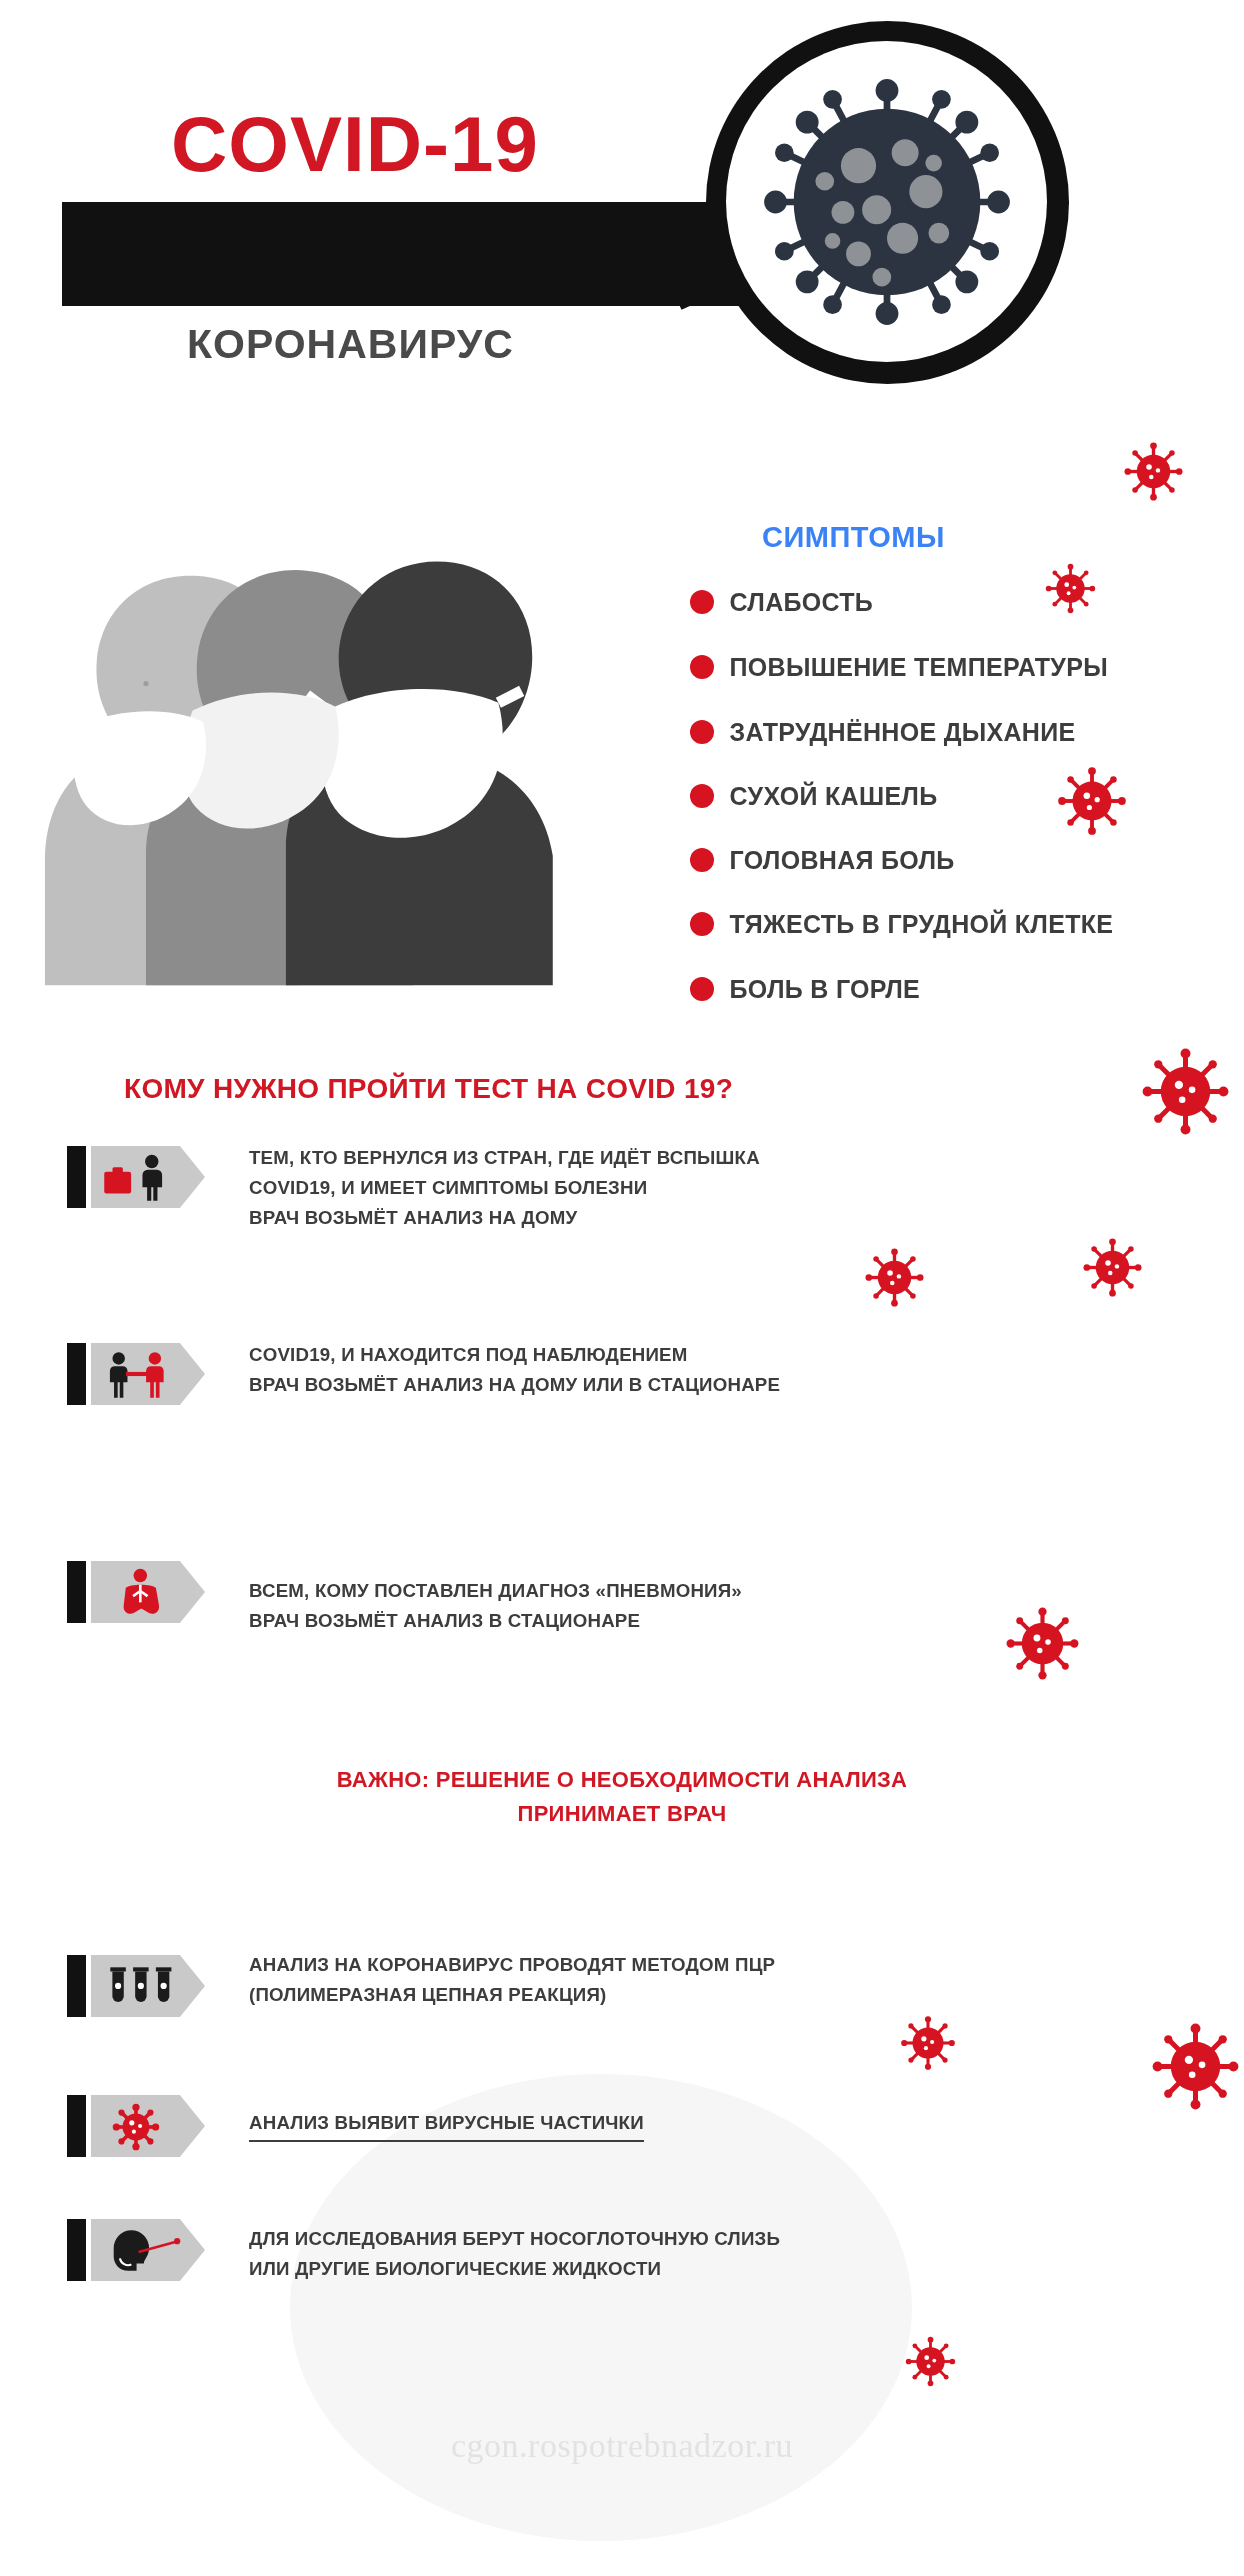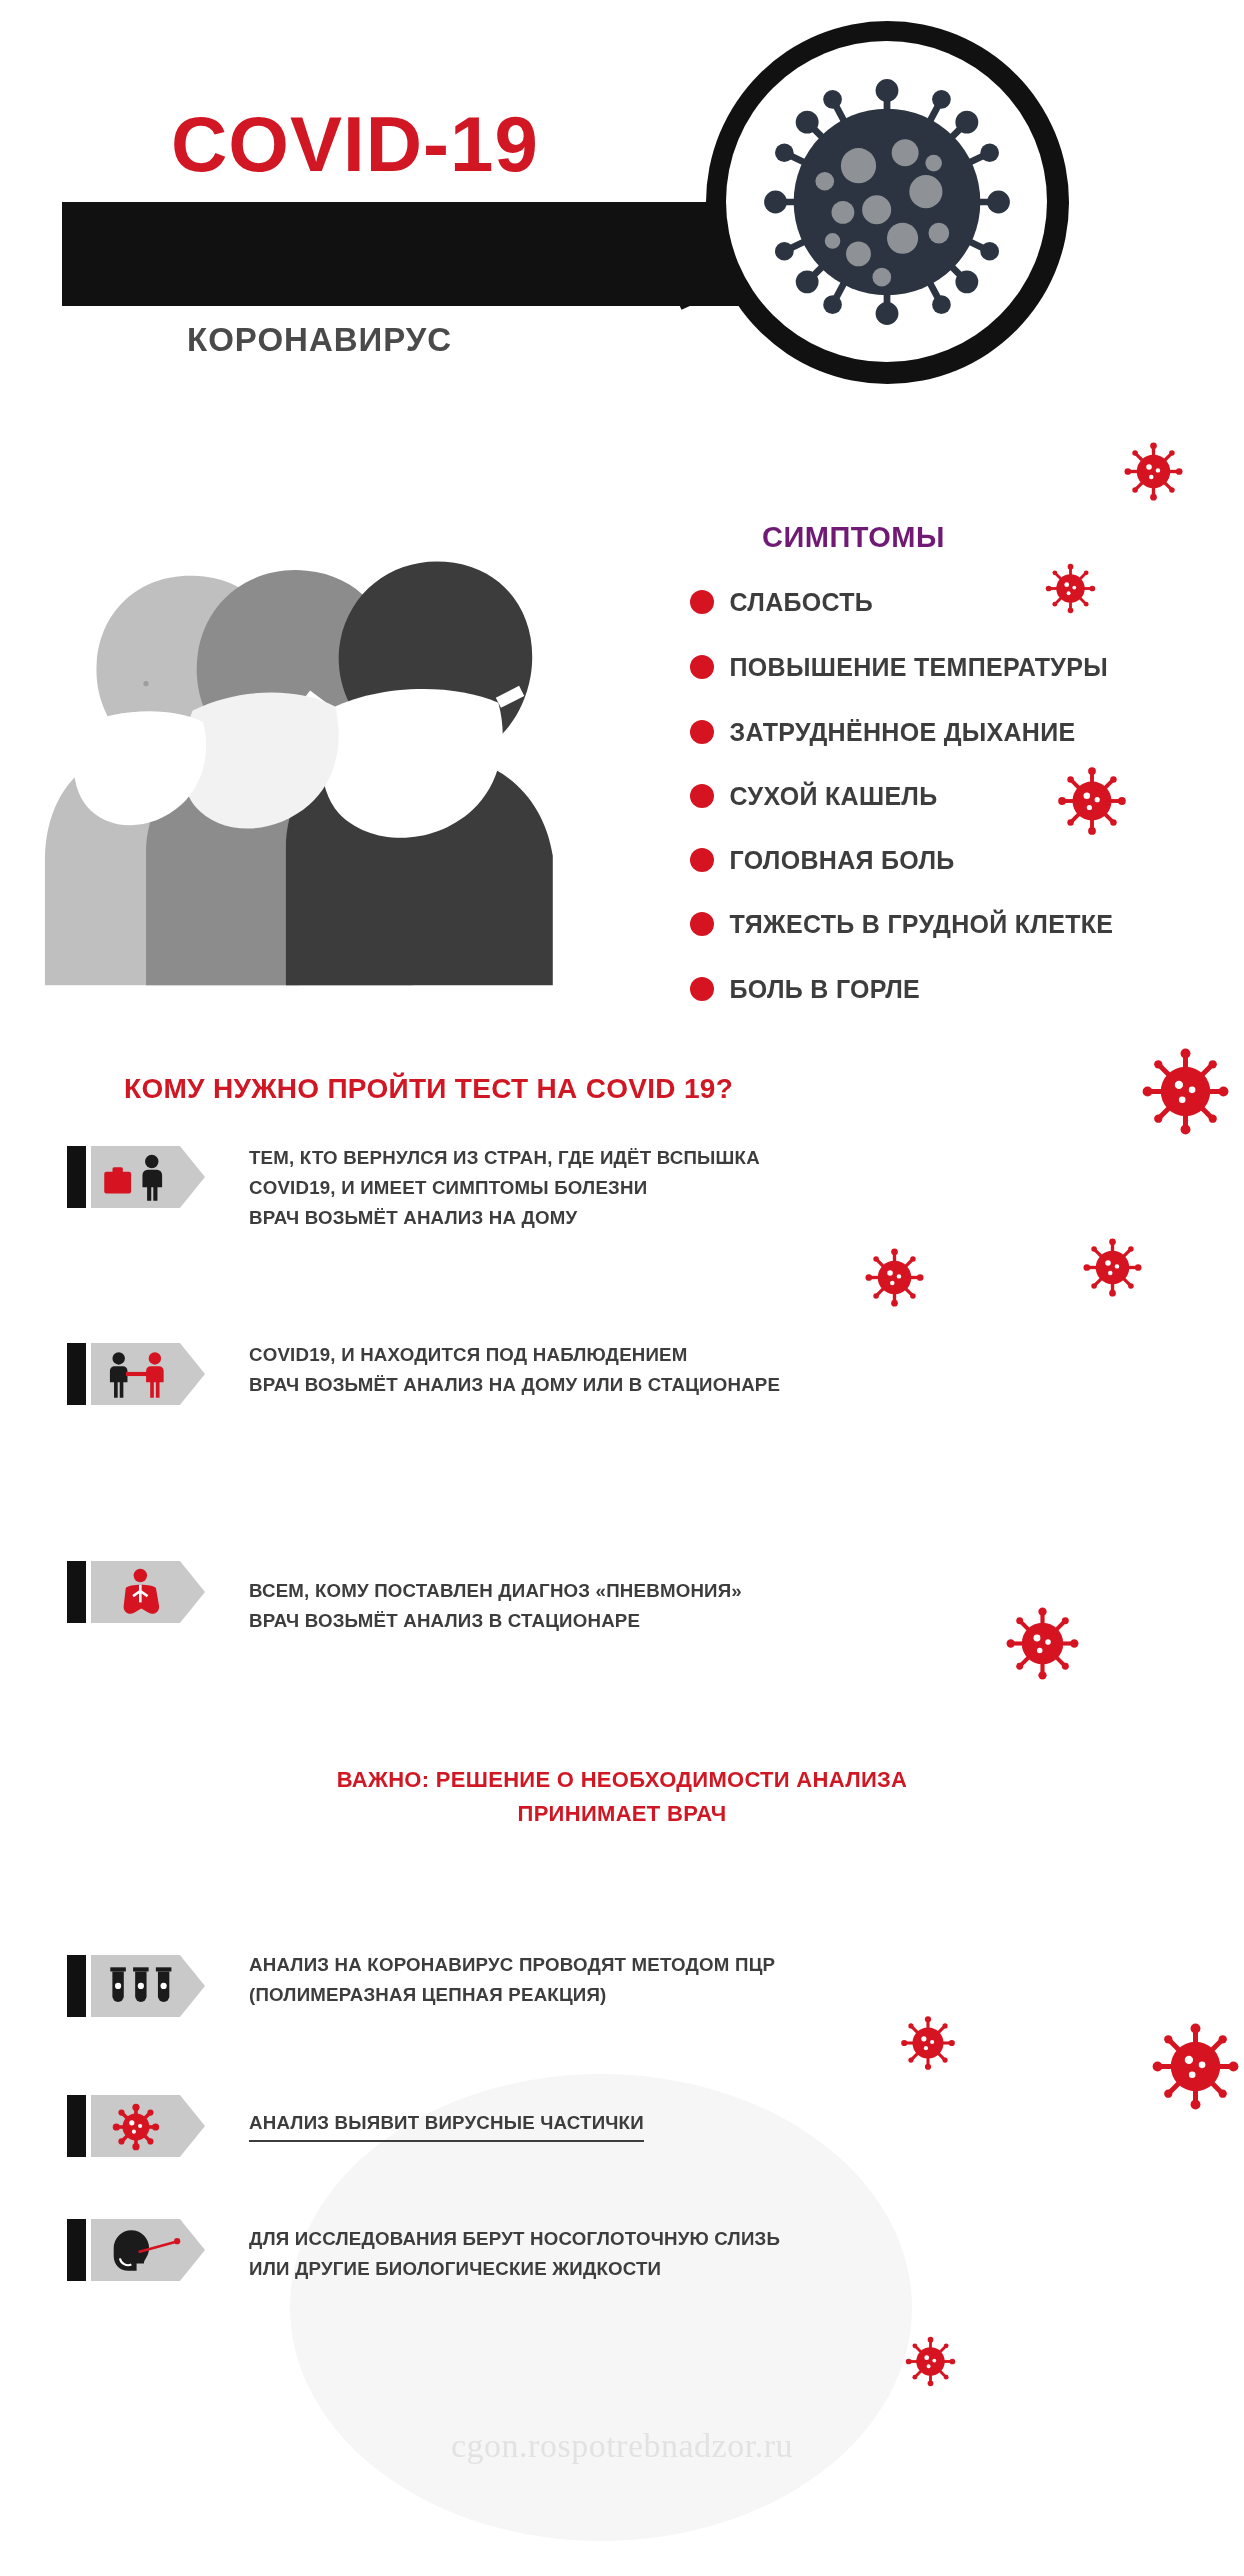--- a/index.html
+++ b/index.html
@@ -40,21 +40,21 @@
     font-weight: bold;
     letter-spacing: 1px;
     color: #d01723;
     font-family: "Liberation Sans", sans-serif;
   }
   .title-corona {
     position: absolute;
     left: 187px;
     top: 321px;
     width: 570px;
-    font-size: 33px;
+    font-size: 41px;
     font-weight: bold;
     letter-spacing: 1px;
     color: #4a4a4a;
   }
 
   
   .lens-wrap {
     position: absolute;
     left: 690px;
     top: 10.4px;
@@ -99,21 +99,21 @@
     height: 570px;
   }
 
   
   .symptoms-title {
     position: absolute;
     left: 762px;
     top: 521px;
     font-size: 29px;
     font-weight: bold;
-    color: #701a75;
+    color: #3b82f6;
     letter-spacing: 0.5px;
   }
   .symptom-row {
     position: absolute;
     display: flex;
     align-items: center;
     height: 32px;
   }
   .bullet {
     width: 24px;

